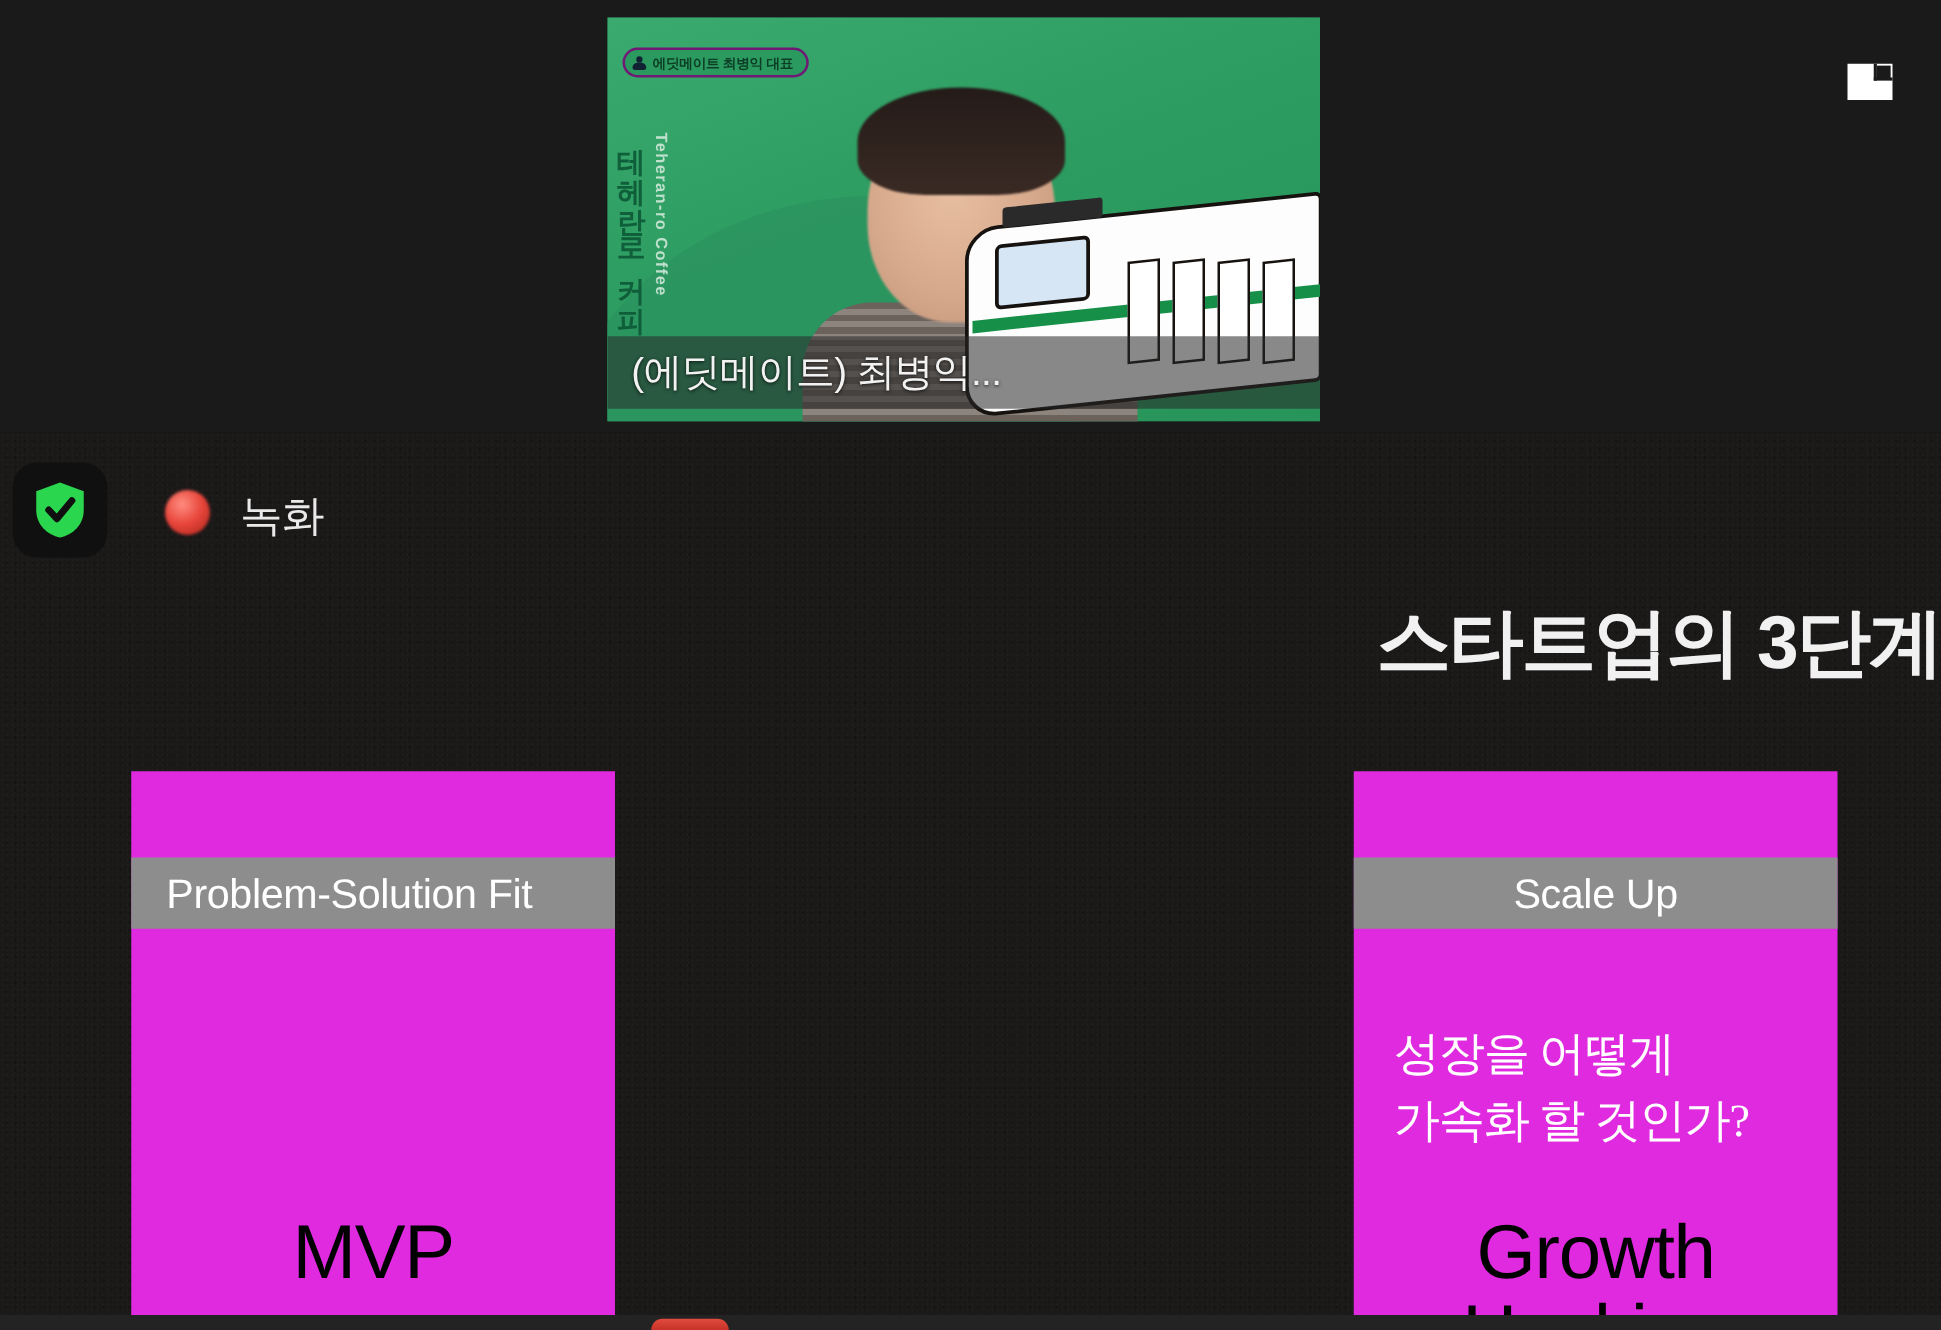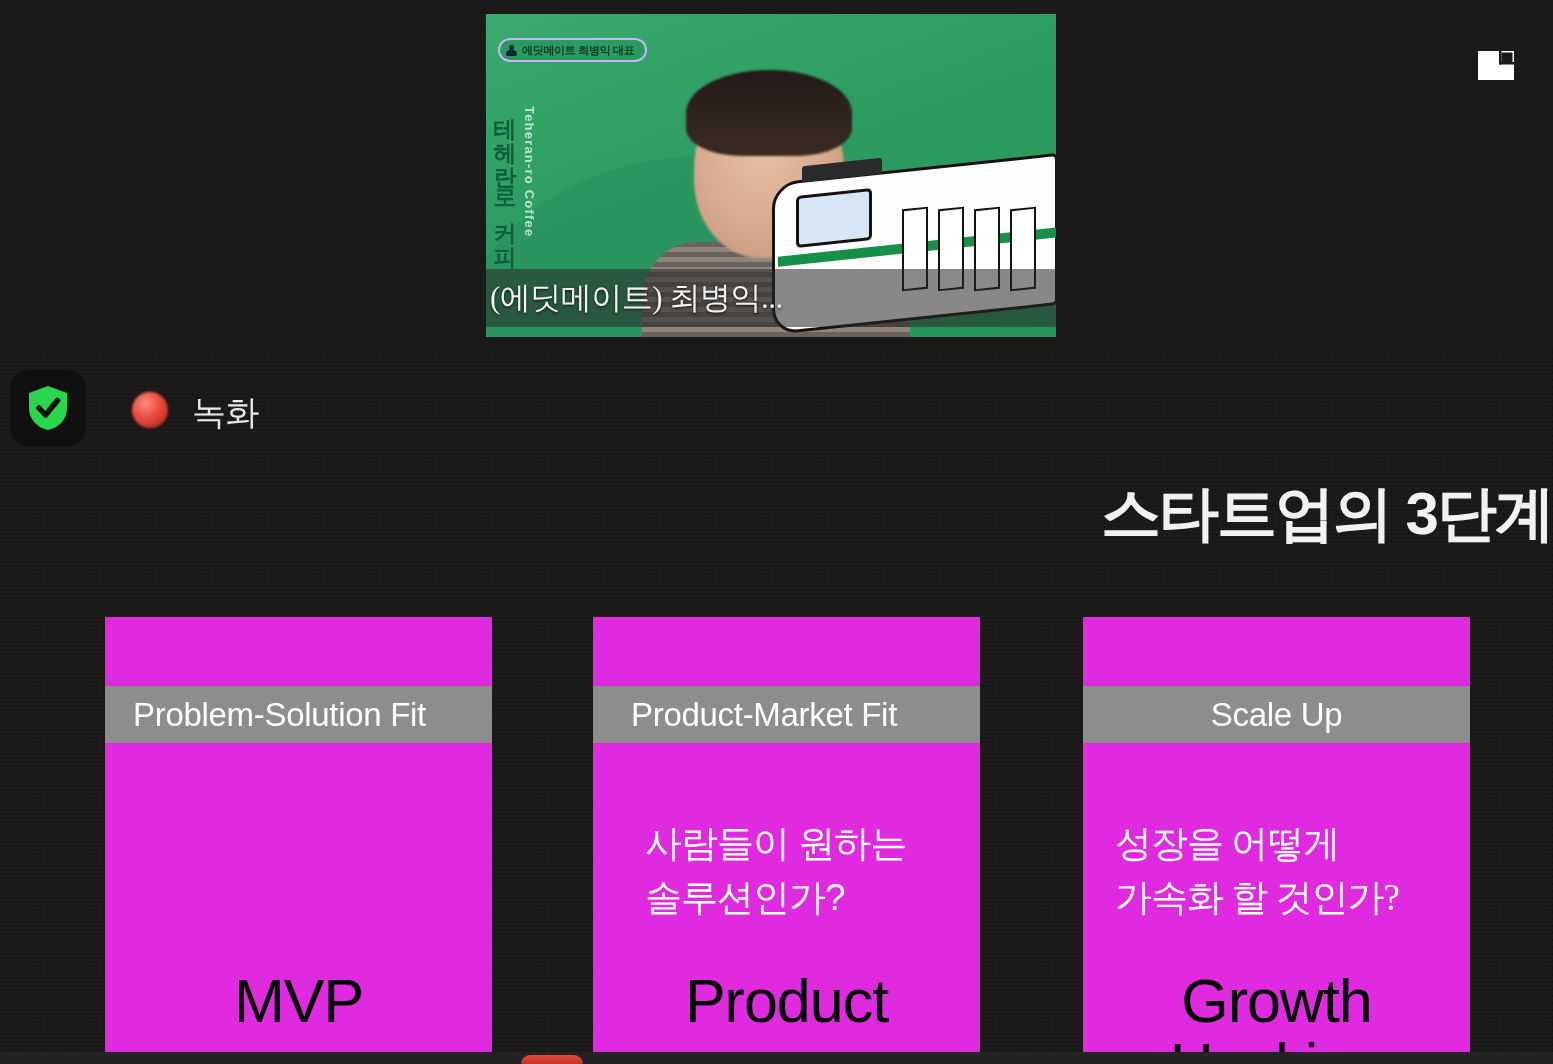--- a/index.html
+++ b/index.html
@@ -28,21 +28,21 @@
   }
   .vt-hill {
     position:absolute; left:-40px; bottom:-40px; width:420px; height:220px;
     background:#2b9460; border-radius:60% 40% 0 0 / 100% 100% 0 0;
     opacity:.85;
   }
   
   .vt-pill {
     position:absolute; left:12px; top:24px;
     height:24px; padding:0 10px 0 6px;
-    border:2px solid #c4b5fd; border-radius:14px;
+    border:2px solid #701a75; border-radius:14px;
     background:#2a9a5f;
     display:flex; align-items:center; gap:5px;
     color:#0d3d25; font-size:11px; font-weight:bold; letter-spacing:-.3px;
     white-space:nowrap; filter:blur(.4px);
   }
   .vt-pill .person { width:11px; height:11px; position:relative; flex:none; }
   .vt-pill .person::before{content:"";position:absolute;left:3px;top:0;width:5px;height:5px;border-radius:50%;background:#123;}
   .vt-pill .person::after{content:"";position:absolute;left:0;top:5px;width:11px;height:6px;border-radius:5px 5px 2px 2px;background:#123;}
   
   .vt-side {
@@ -99,21 +99,21 @@
     background:#fff; border:2px solid #16120f; transform:skewY(-6deg);
   }
   .vt-train .sign {
     position:absolute; left:40px; top:12px; width:80px; height:16px;
     background:#2a2a2a; border-radius:3px; transform:skewY(-6deg);
   }
   
   .vt-caption {
     position:absolute; left:0; right:0; bottom:10px; height:58px;
     background:rgba(40,40,40,.55);
-    display:flex; align-items:center; padding-left:4px;font-family:Liberation Serif, serif;
+    display:flex; align-items:center; padding-left:19px;
   }
   .vt-caption span {
     color:#f2f2f2; font-size:31px; letter-spacing:-.5px;
     text-shadow:0 1px 3px rgba(0,0,0,.8);
   }
 
   
   .pip-btn {
     position:absolute; right:28px; top:36px;
     width:58px; height:58px; border-radius:50%;
@@ -271,27 +271,20 @@
 
     <div class="cards">
 
       <div class="card c1">
         <div class="card-head">
           <span>Problem-Solution Fit</span>
         </div>
         <div class="card-foot">MVP</div>
       </div>
 
-      <div class="card c2">
-        <div class="card-head">
-          <span>Product-Market Fit</span>
-        </div>
-        <div class="card-body">사람들이 원하는<br>솔루션인가?</div>
-        <div class="card-foot">Product</div>
-      </div>
 
       <div class="card c3">
         <div class="card-head">
           <span>Scale Up</span>
         </div>
         <div class="card-body">성장을 어떻게<br>가속화 할 것인가?</div>
         <div class="card-foot">Growth<br>Hacking</div>
       </div>
     </div>
 

